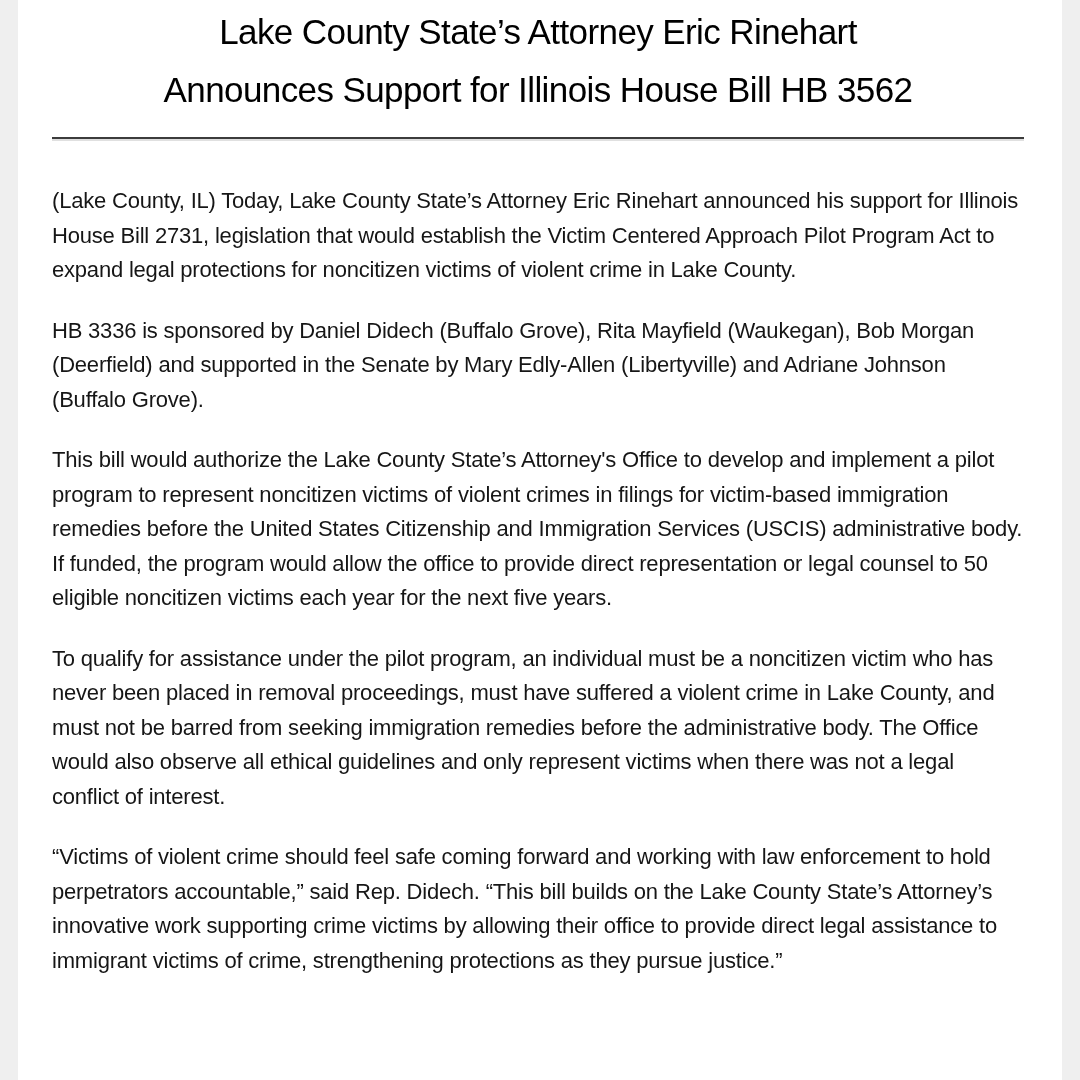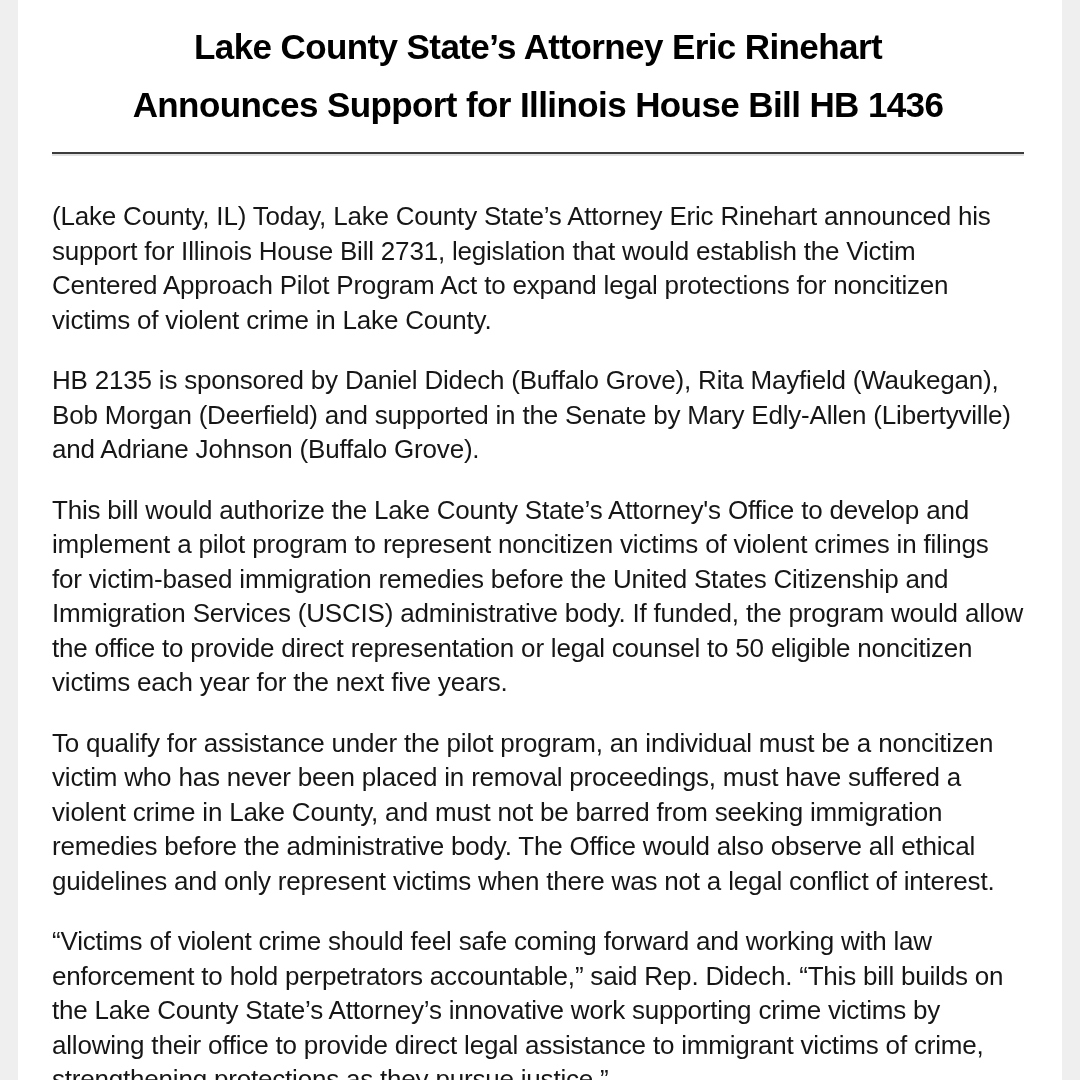--- a/index.html
+++ b/index.html
@@ -24,67 +24,67 @@
   }
   .strip.left  { left: 0; }
   .strip.right { right: 0; }
   .content {
     position: absolute;
     left: 52px;
     top: 0;
     width: 972px;
   }
   .title {
-    padding-top: 18px;
+    padding-top: 3px;
     text-align: center;
-    font-weight: bold;
+    font-weight: normal;
     font-size: 35px;
     line-height: 58px;
     letter-spacing: -0.6px;
     color: #000000;
   }
   .title-line {
     display: block;
     white-space: nowrap;
   }
   .rule {
     margin-top: 18px;
     height: 2px;
     background: #3c3c3c;
     box-shadow: 0 2px 0 rgba(0,0,0,0.12);
   }
   .body-text {
     margin-top: 45px;
   }
   .para {
-    font-size: 26px;
+    font-size: 22px;
     line-height: 34.5px;
     letter-spacing: -0.2px;
     color: #161616;
     margin-bottom: 26px;
     text-align: left;
   }
   .para:last-child { margin-bottom: 16px; }
 </style>
 </head>
 <body>
 
 <div class="page">
   <div class="strip left"></div>
   <div class="strip right"></div>
 
   <div class="content">
     <h1 class="title">
       <span class="title-line">Lake County State’s Attorney Eric Rinehart</span>
-      <span class="title-line">Announces Support for Illinois House Bill HB 1436</span>
+      <span class="title-line">Announces Support for Illinois House Bill HB 3562</span>
     </h1>
 
     <div class="rule"></div>
 
     <div class="body-text">
       <p class="para">(Lake County, IL) Today, Lake County State’s Attorney Eric Rinehart announced his support for Illinois House Bill 2731, legislation that would establish the Victim Centered Approach Pilot Program Act to expand legal protections for noncitizen victims of violent crime in Lake County.</p>
-      <p class="para">HB 2135 is sponsored by Daniel Didech (Buffalo Grove), Rita Mayfield (Waukegan), Bob Morgan (Deerfield) and supported in the Senate by Mary Edly-Allen (Libertyville) and Adriane Johnson (Buffalo Grove).</p>
+      <p class="para">HB 3336 is sponsored by Daniel Didech (Buffalo Grove), Rita Mayfield (Waukegan), Bob Morgan (Deerfield) and supported in the Senate by Mary Edly-Allen (Libertyville) and Adriane Johnson (Buffalo Grove).</p>
       <p class="para">This bill would authorize the Lake County State’s Attorney's Office to develop and implement a pilot program to represent noncitizen victims of violent crimes in filings for victim-based immigration remedies before the United States Citizenship and Immigration Services (USCIS) administrative body. If funded, the program would allow the office to provide direct representation or legal counsel to 50 eligible noncitizen victims each year for the next five years.</p>
       <p class="para">To qualify for assistance under the pilot program, an individual must be a noncitizen victim who has never been placed in removal proceedings, must have suffered a violent crime in Lake County, and must not be barred from seeking immigration remedies before the administrative body. The Office would also observe all ethical guidelines and only represent victims when there was not a legal conflict of interest.</p>
       <p class="para">“Victims of violent crime should feel safe coming forward and working with law enforcement to hold perpetrators accountable,” said Rep. Didech. “This bill builds on the Lake County State’s Attorney’s innovative work supporting crime victims by allowing their office to provide direct legal assistance to immigrant victims of crime, strengthening protections as they pursue justice.”</p>
     </div>
   </div>
 </div>
 
 </body></html>

